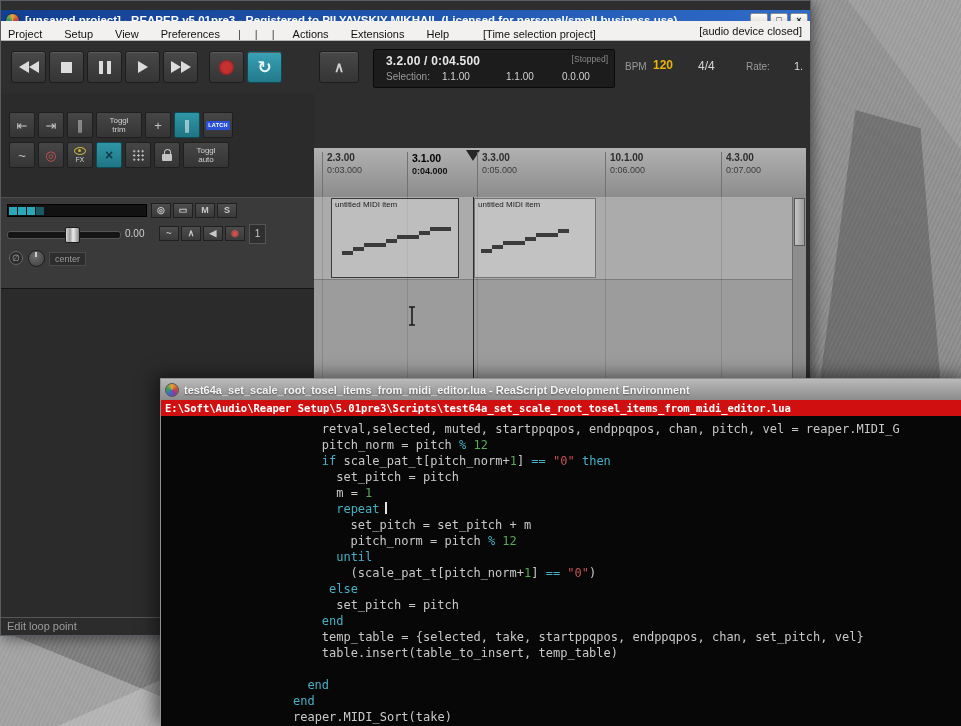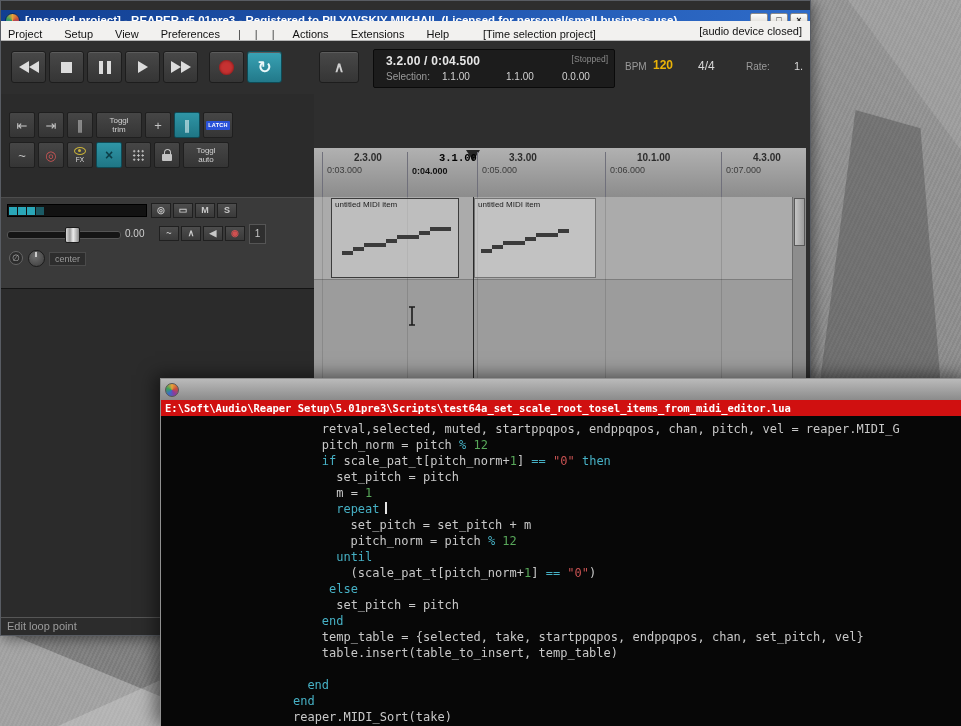--- a/index.html
+++ b/index.html
@@ -81,23 +81,23 @@
   .vol-value{position:absolute;left:124px;top:30px;font-size:10px;color:#cfcfcf;}
   .tracknum{position:absolute;left:248px;top:26px;width:15px;height:18px;background:#2f2f2f;border:1px solid #555;color:#c8c8c8;font-size:10px;text-align:center;line-height:17px;}
   .phase-btn{position:absolute;left:8px;top:53px;width:14px;height:14px;border-radius:50%;background:#2c2c2c;border:1px solid #666;color:#aaa;font-size:9px;line-height:13px;text-align:center;padding:0;}
   .pan-knob{position:absolute;left:27px;top:52px;width:15px;height:15px;border-radius:50%;background:radial-gradient(circle at 40% 35%,#6e6e6e,#3a3a3a);border:1px solid #1c1c1c;}
   .pan-knob::after{content:"";position:absolute;left:6px;top:1px;width:2px;height:5px;background:#ccc;}
   .pan-label{position:absolute;left:48px;top:54px;background:#2d2d2d;border:1px solid #4a4a4a;color:#9a9a9a;font-size:9px;padding:0 5px;line-height:12px;}
 
   
   .ruler{position:absolute;left:313px;top:147px;width:492px;height:49px;background:linear-gradient(#b1b1b1,#8c8c8c);border-bottom:1px solid #555;overflow:hidden;}
   .rmark{position:absolute;top:4px;bottom:0;border-left:1px solid #70707b;padding-left:4px;}
-  .rbeat{font-size:10px;font-weight:bold;color:#2d2d2d;margin-left:27px;}
+  .rbeat{font-size:10px;font-weight:bold;color:#2d2d2d;}
   .rtime{font-size:9px;color:#3c3c3c;margin-top:2px;}
-  .rmark.bold .rbeat{color:#000;font-size:10.5px;font-family:Liberation Mono, monospace;}
+  .rmark.bold .rbeat{color:#000;font-size:10.5px;}
   .rmark.bold .rtime{font-weight:bold;color:#111;}
   .playhead-tri{position:absolute;left:152px;top:2px;width:0;height:0;border-left:7px solid transparent;border-right:7px solid transparent;border-top:11px solid #262626;}
 
   .arrange{position:absolute;left:313px;top:196px;width:492px;height:421px;background:#9c9c9c;overflow:hidden;}
   .lane{position:absolute;left:0;right:13px;top:0;height:82px;background:#ababab;border-bottom:1px solid #7d7d7d;}
   .gline{position:absolute;top:0;bottom:0;width:1px;background:rgba(40,40,40,.16);}
   .edit-cursor{position:absolute;left:159px;top:0;bottom:0;width:1px;background:#2a2a2a;}
   .item{position:absolute;top:1px;height:80px;box-sizing:border-box;}
   .item1{left:17px;width:128px;border:1px solid #3c3c3c;background:rgba(205,205,205,.55);}
   .item2{left:160px;width:122px;border:1px solid #747474;background:rgba(218,218,218,.5);}
@@ -360,20 +360,21 @@
   </div>
 </div>
 
 <svg class="ibeam" width="12" height="22">
   <path d="M3 2 H9 M6 2 V20 M3 20 H9" stroke="#1c1c1c" stroke-width="1.6" fill="none"></path>
 </svg>
 
 <div class="win rescript">
   <div class="rs-titlebar">
     <span class="rs-icon"></span>
+    <span class="rs-title">test64a_set_scale_root_tosel_items_from_midi_editor.lua - ReaScript Development Environment</span>
   </div>
   <div class="rs-pathbar">E:\Soft\Audio\Reaper Setup\5.01pre3\Scripts\test64a_set_scale_root_tosel_items_from_midi_editor.lua</div>
   <div class="rs-code" id="code-lines" style="--c-d: #c8c8c8; --c-k: #46b0c4; --c-n: #58a85a; --c-s: #c85252; --c-o: #46b0c4;">
       <div class="cline" style="padding-left: 28.8px;"><span class="tk-d">retval,selected, muted, startppqpos, endppqpos, chan, pitch, vel = reaper.MIDI_G</span></div>
       <div class="cline" style="padding-left: 28.8px;"><span class="tk-d">pitch_norm = pitch </span><span class="tk-o">%</span><span class="tk-d"> </span><span class="tk-n">12</span></div>
       <div class="cline" style="padding-left: 28.8px;"><span class="tk-k">if</span><span class="tk-d"> scale_pat_t[pitch_norm+</span><span class="tk-n">1</span><span class="tk-d">] </span><span class="tk-o">==</span><span class="tk-d"> </span><span class="tk-s">"0"</span><span class="tk-d"> </span><span class="tk-k">then</span></div>
       <div class="cline" style="padding-left: 43.2px;"><span class="tk-d">set_pitch = pitch</span></div>
       <div class="cline" style="padding-left: 43.2px;"><span class="tk-d">m = </span><span class="tk-n">1</span></div>
       <div class="cline" style="padding-left: 43.2px;"><span class="tk-k">repeat</span><span class="caret"></span></div>
       <div class="cline" style="padding-left: 57.6px;"><span class="tk-d">set_pitch = set_pitch + m</span></div>

